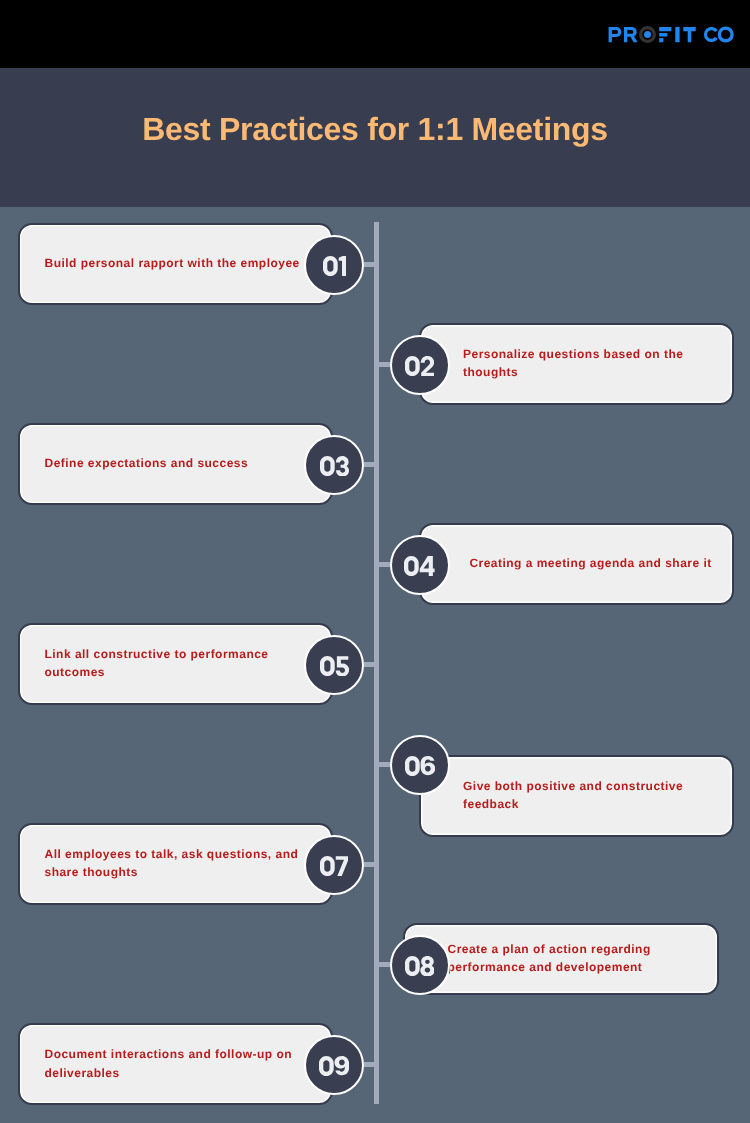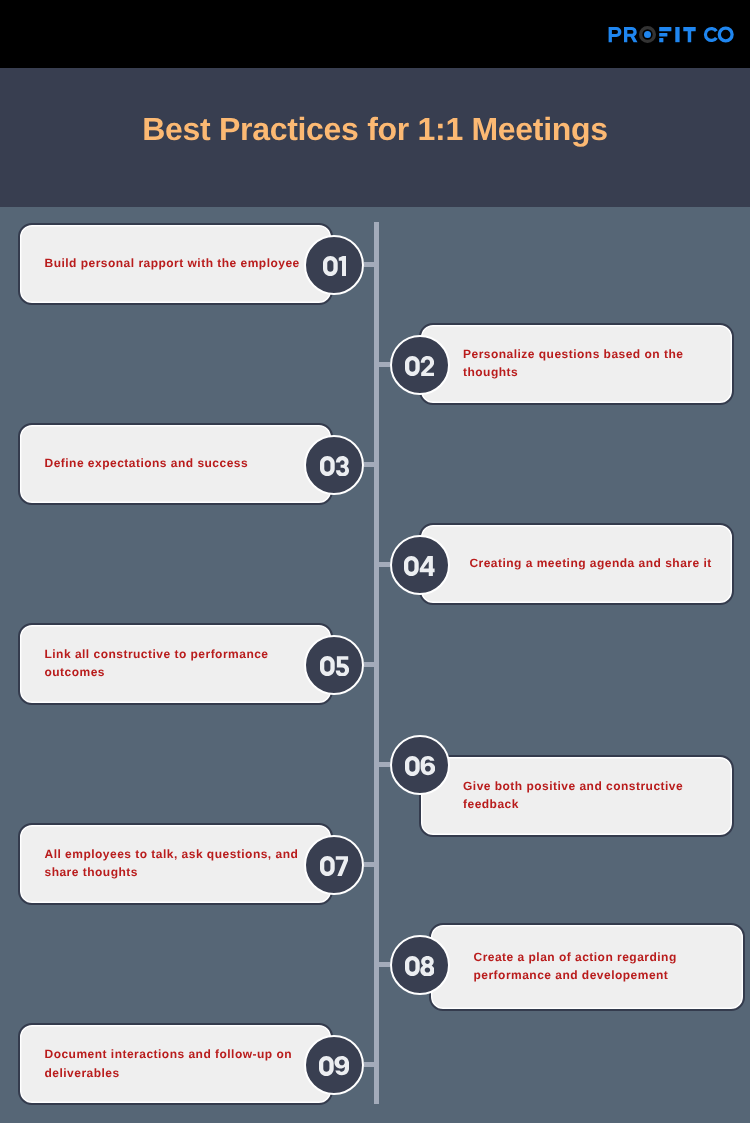--- a/index.html
+++ b/index.html
@@ -153,21 +153,21 @@
           <svg width="28.60" height="20.00" viewBox="0 0 200.20000000000002 140" style="transform: translateY(1px);">
             <g fill="#eceef1">
               <path d="M51.5 0 C80 0 103 23 103 51.5 v37 C103 117 80 140 51.5 140 S0 117 0 88.5 V51.5 C0 23 23 0 51.5 0 z M51.5 29 c-12 0 -21.5 9.5 -21.5 21.5 v39 c0 12 9.5 21.5 21.5 21.5 s21.5 -9.5 21.5 -21.5 V50.5 c0 -12 -9.5 -21.5 -21.5 -21.5 z" transform="translate(0,0)"></path>
               <path d="M90 2 v21 L42 140 H11 L58 27 H0 V2 z" transform="translate(110.2,0)"></path>
             </g>
           </svg>
         </div>
     </div>
     <div class="item item-right" style="top: 964.1px;">
       <div class="conn" style="top: -2.4px; left: 373.5px; width: 16px;"></div>
-      <div class="card" style="top: -41px; height: 88px; left: 429px; width: 315.6px;">
+      <div class="card" style="top: -41px; height: 72px; left: 403px; width: 315.6px;">
         <div class="txt" style="left: 42.5px; right: 14px; top: 50%; transform: translateY(calc(-50% - 1px));">Create a plan of action regarding performance and developement</div>
       </div>
       <div class="num" aria-label="08" style="top: -29.3px; left: 389.7px;">
           <svg width="29.17" height="20.00" viewBox="0 0 204.20000000000002 140" style="transform: translateY(1px);">
             <g fill="#eceef1">
               <path d="M51.5 0 C80 0 103 23 103 51.5 v37 C103 117 80 140 51.5 140 S0 117 0 88.5 V51.5 C0 23 23 0 51.5 0 z M51.5 29 c-12 0 -21.5 9.5 -21.5 21.5 v39 c0 12 9.5 21.5 21.5 21.5 s21.5 -9.5 21.5 -21.5 V50.5 c0 -12 -9.5 -21.5 -21.5 -21.5 z" transform="translate(0,0)"></path>
               <path d="M47 0 c25 0 44 17 44 39 0 12 -5 22 -14 29 13 7 20 19 20 34 0 25 -21 42 -50 42 S-3 127 -3 102 c0 -15 7 -27 20 -34 -9 -7 -14 -17 -14 -29 C3 17 22 0 47 0 z M47 26 c-9 0 -16 6 -16 15 0 9 7 15 16 15 9 0 16 -6 16 -15 0 -9 -7 -15 -16 -15 z M47 80 c-11 0 -19 7 -19 18 0 11 8 18 19 18 11 0 19 -7 19 -18 0 -11 -8 -18 -19 -18 z" transform="translate(110.2,0)"></path>
             </g>
           </svg>
         </div>

